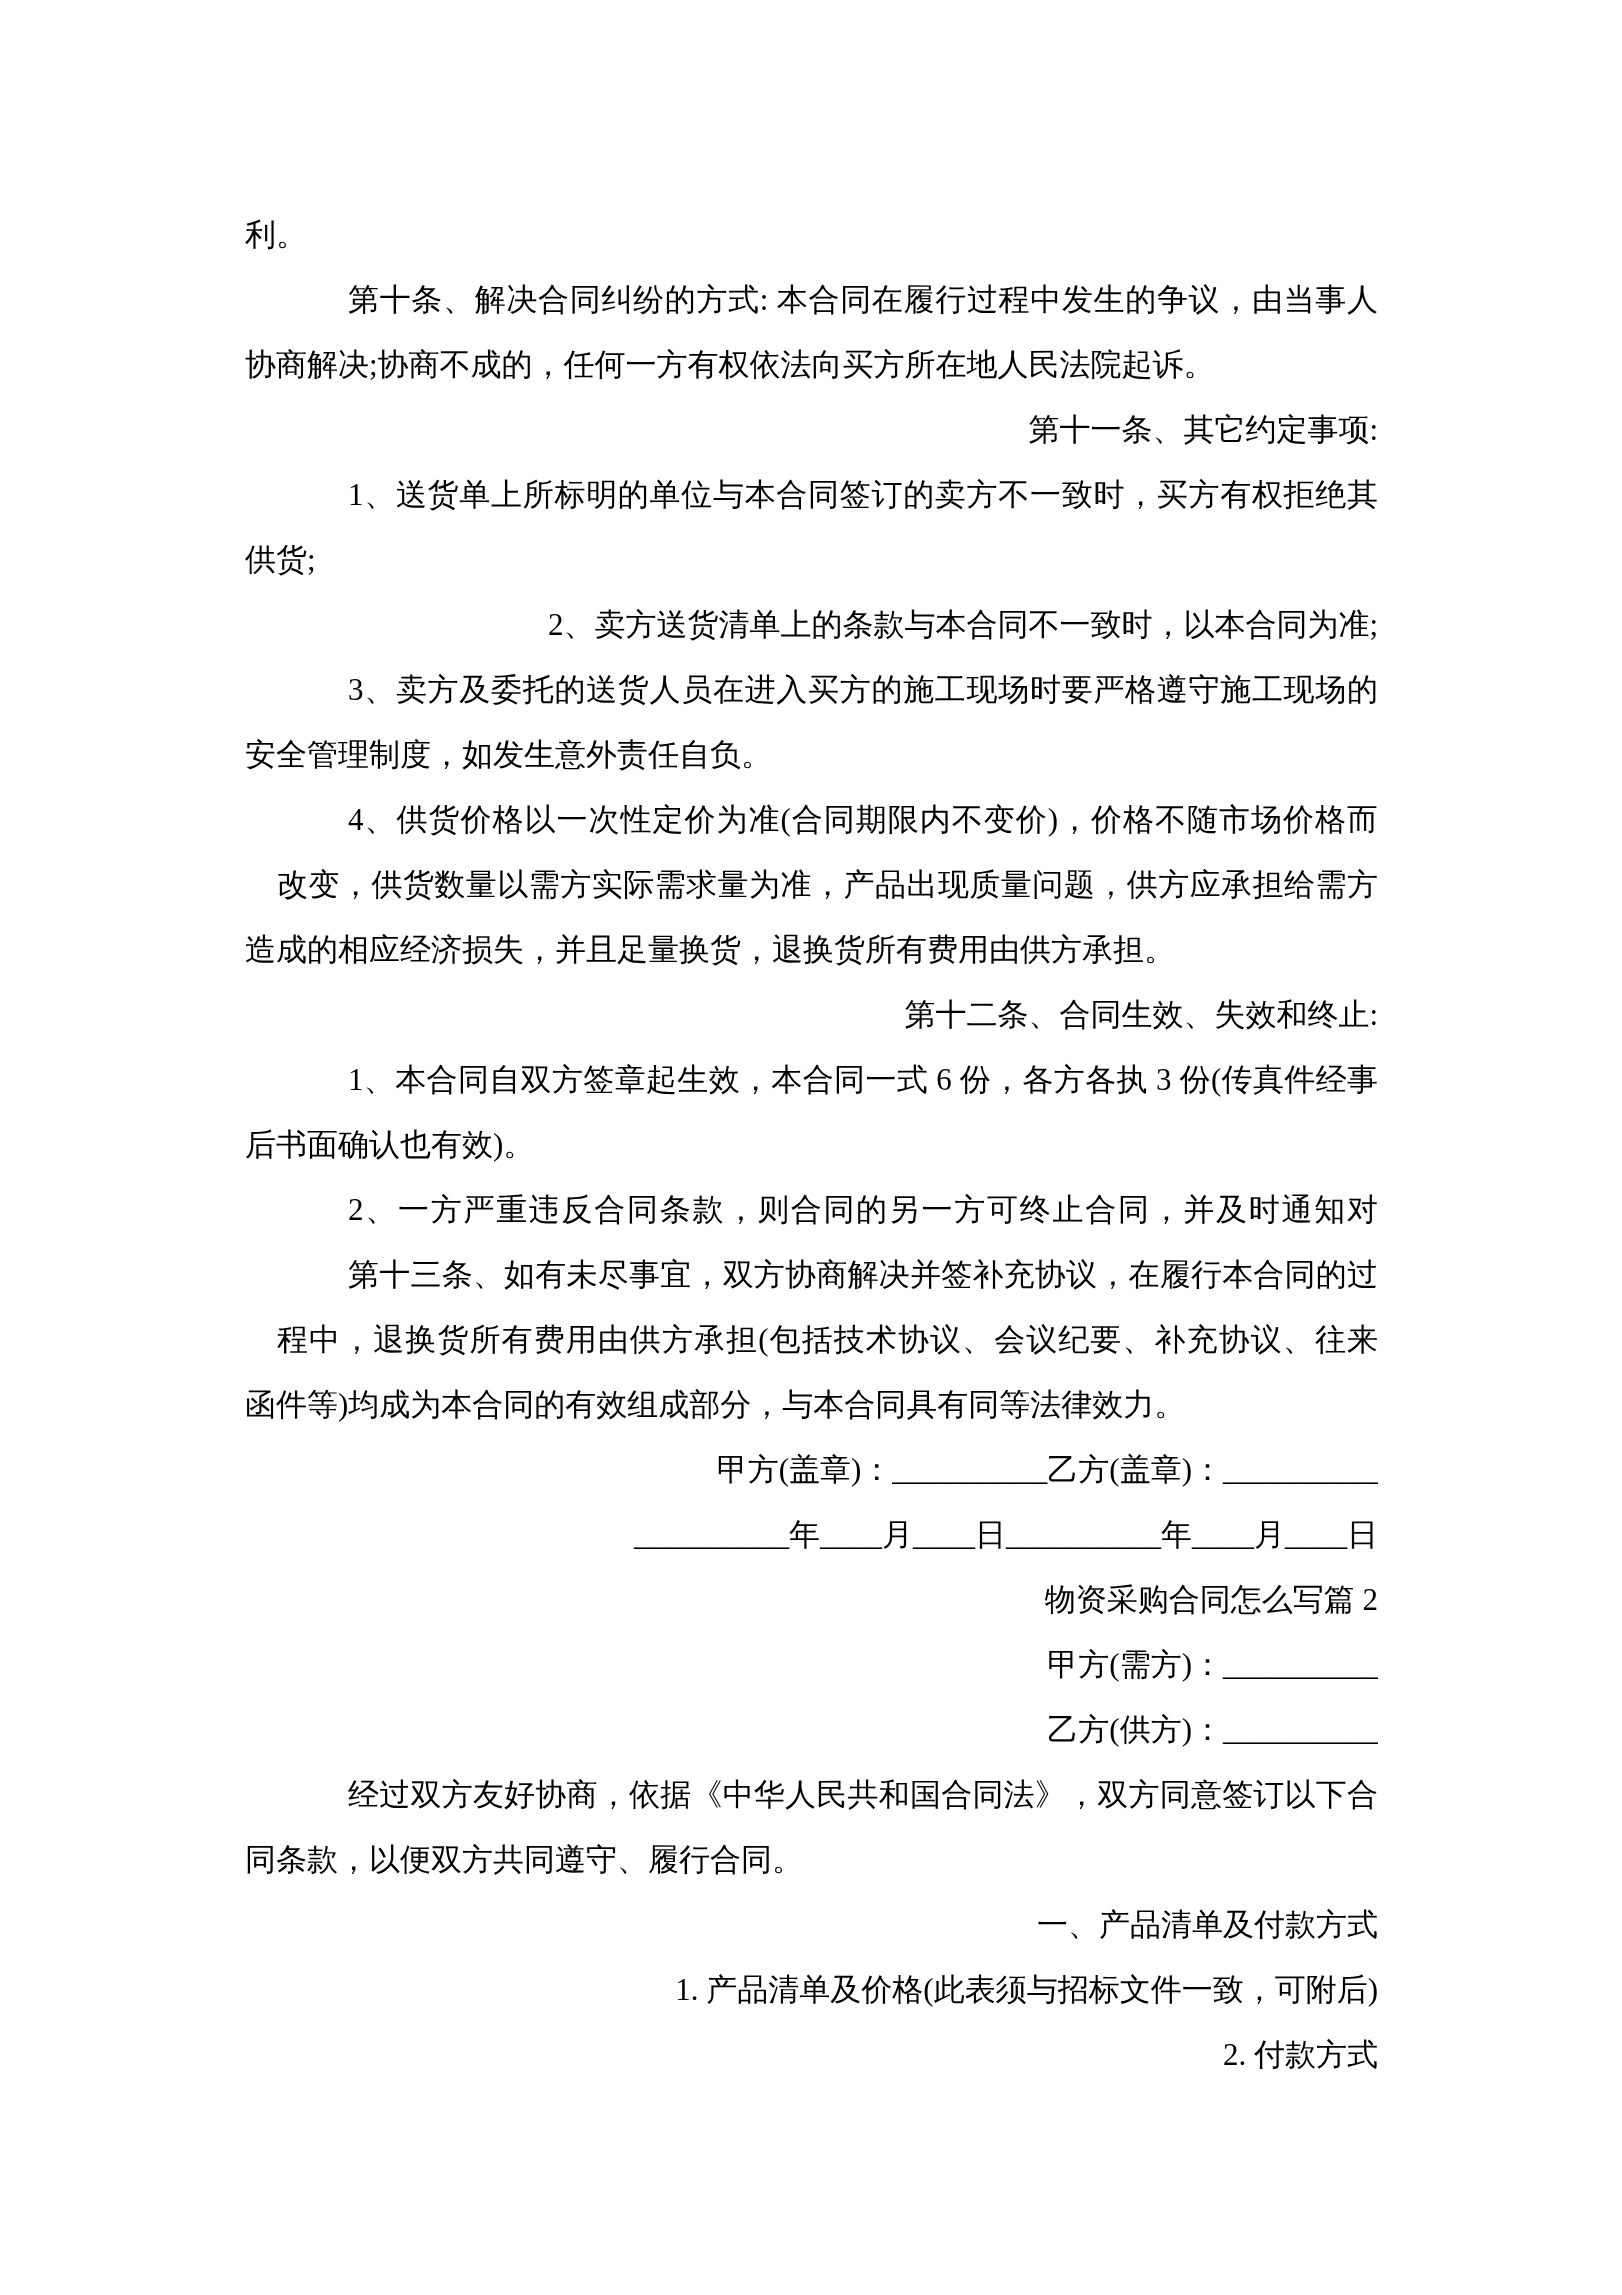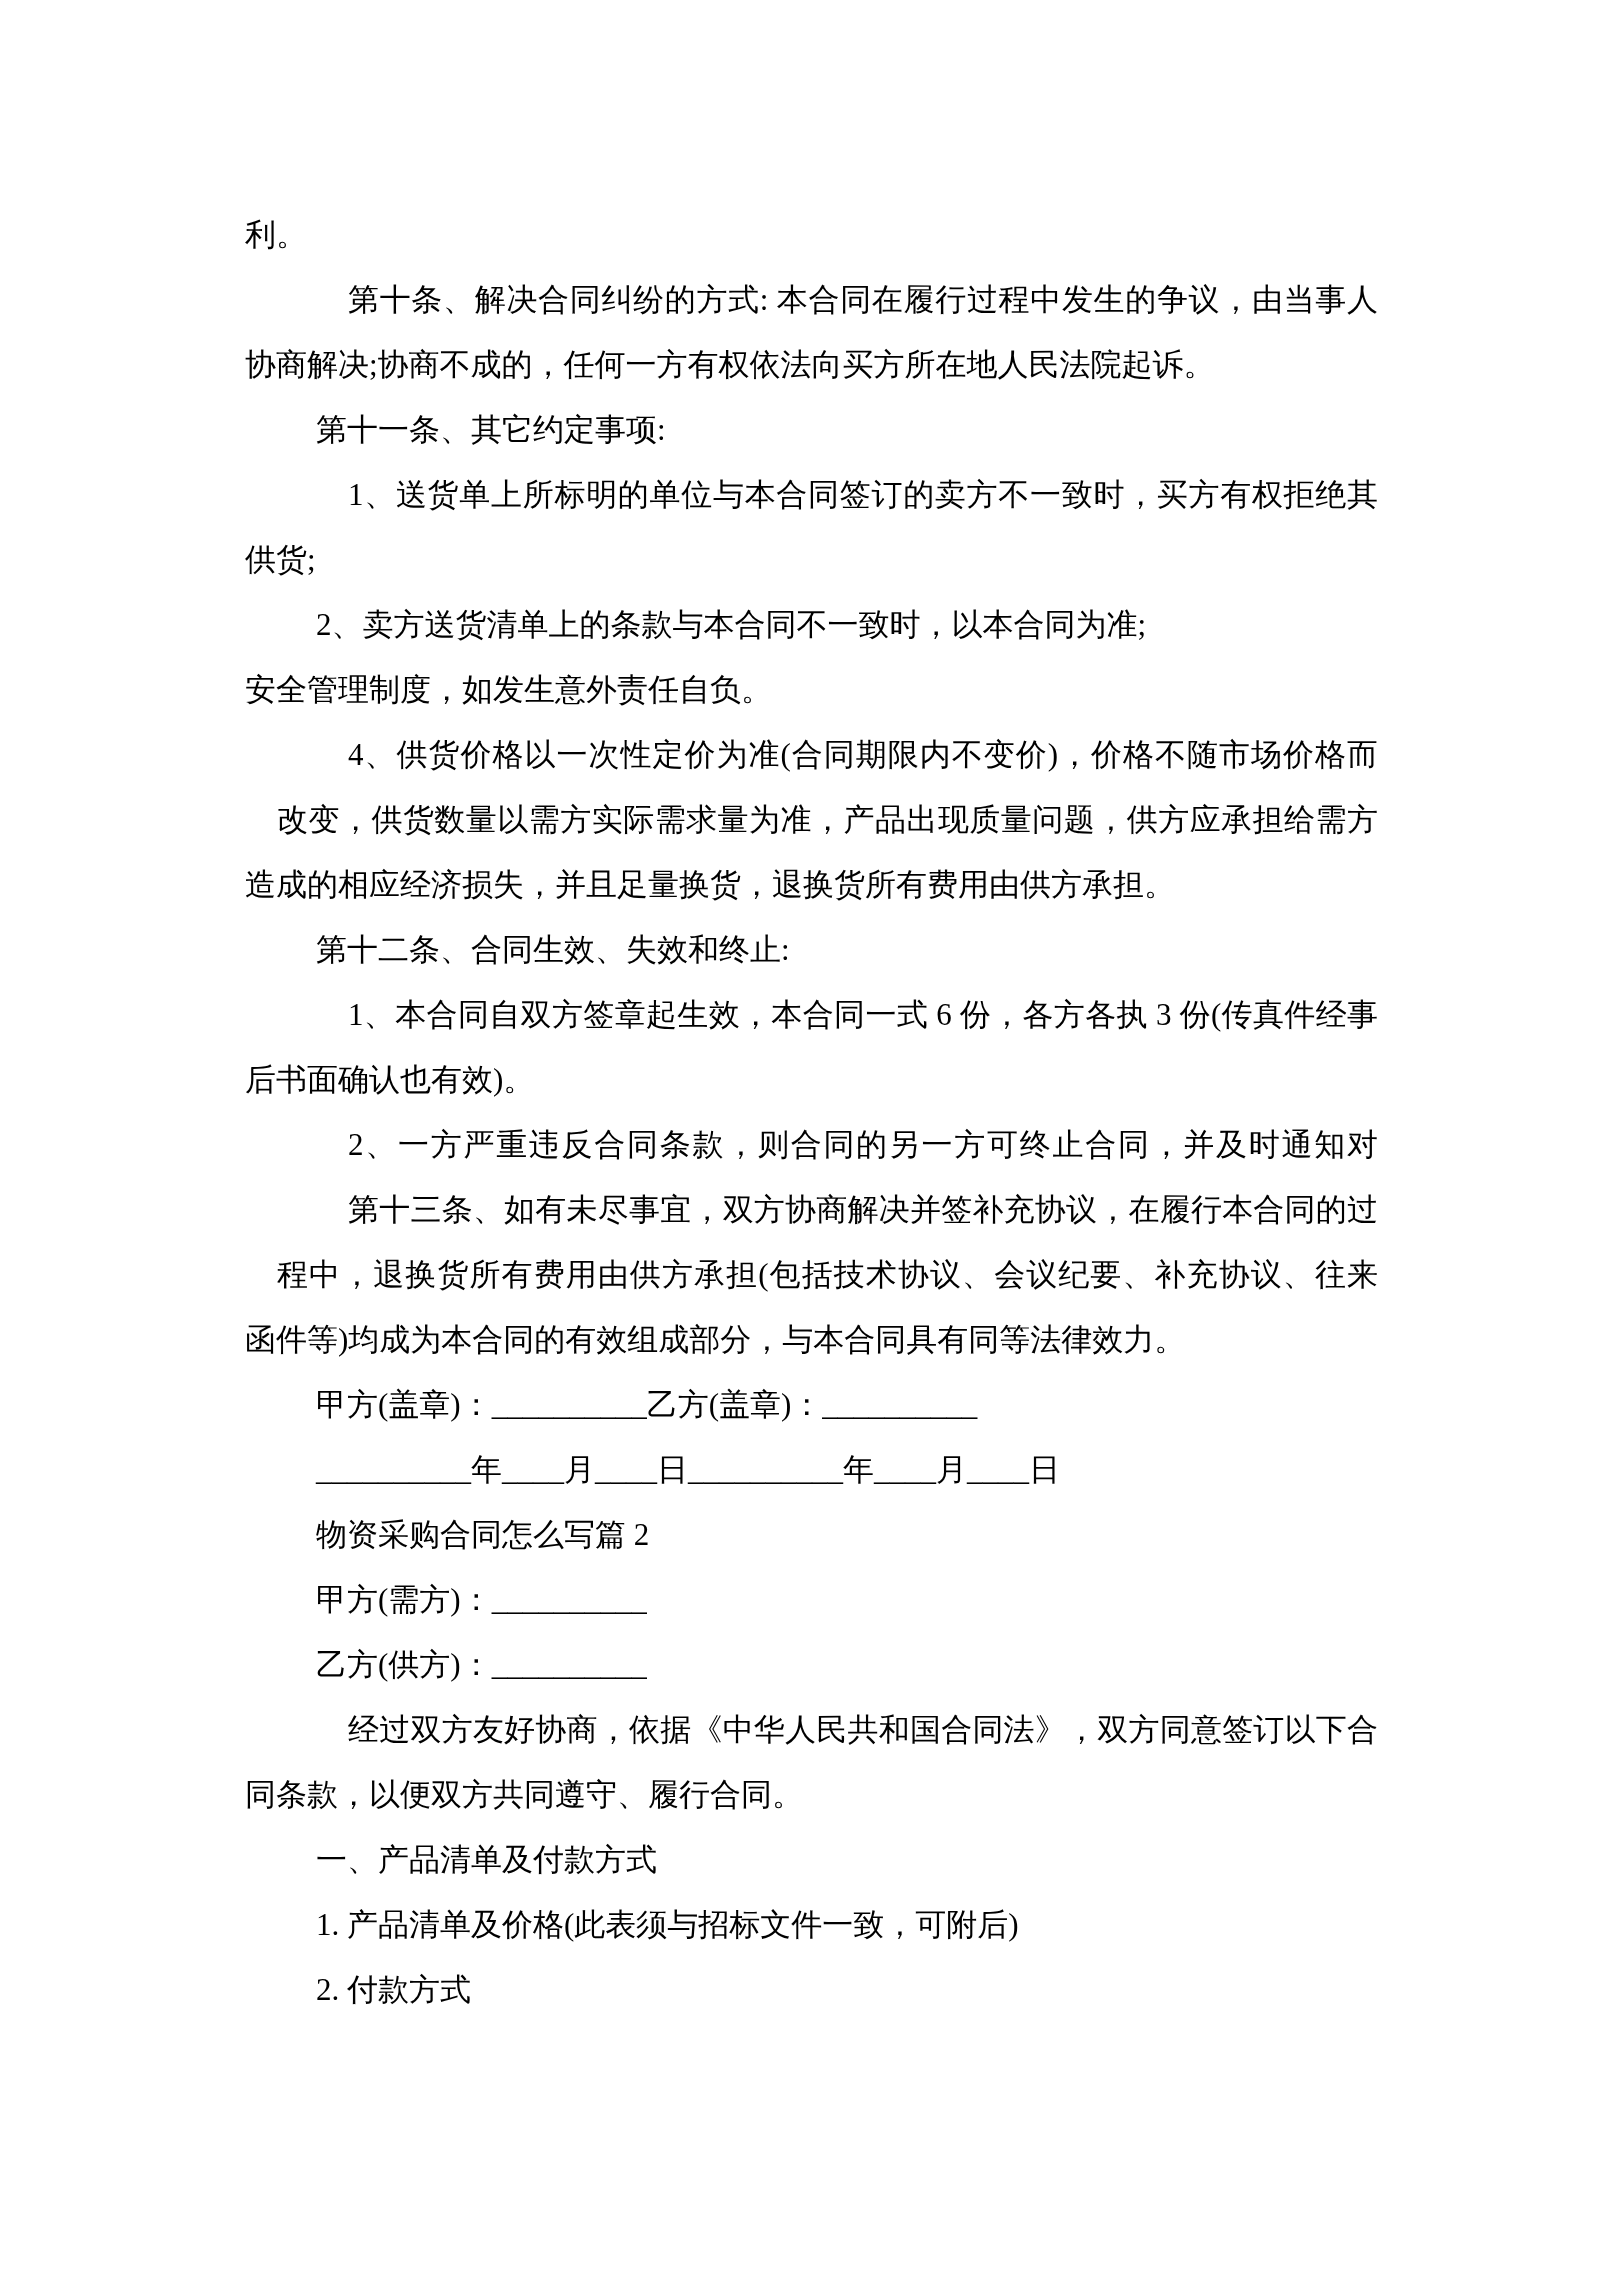--- a/index.html
+++ b/index.html
@@ -24,39 +24,41 @@
     font-size: 31px;
     line-height: 65px;
   }
   .line {
     height: 65px;
     overflow: hidden;
     text-align: left;
   }
   .line.indent {
     padding-left: 71px;
+    text-align: right;
   }
   .line.fill {
     text-align: justify;
     text-align-last: justify;
     margin-left: 32px;
   }
 </style>
 </head>
 <body>
 
 <div class="page">
   <div class="doc">
     <div class="line">利。</div>
     <div class="line indent fill">第十条、解决合同纠纷的方式: 本合同在履行过程中发生的争议，由当事人</div>
     <div class="line">协商解决;协商不成的，任何一方有权依法向买方所在地人民法院起诉。</div>
     <div class="line indent">第十一条、其它约定事项:</div>
     <div class="line indent fill">1、送货单上所标明的单位与本合同签订的卖方不一致时，买方有权拒绝其</div>
     <div class="line">供货;</div>
     <div class="line indent">2、卖方送货清单上的条款与本合同不一致时，以本合同为准;</div>
+    <div class="line indent fill">3、卖方及委托的送货人员在进入买方的施工现场时要严格遵守施工现场的</div>
     <div class="line">安全管理制度，如发生意外责任自负。</div>
     <div class="line indent fill">4、供货价格以一次性定价为准(合同期限内不变价)，价格不随市场价格而</div>
     <div class="line fill">改变，供货数量以需方实际需求量为准，产品出现质量问题，供方应承担给需方</div>
     <div class="line">造成的相应经济损失，并且足量换货，退换货所有费用由供方承担。</div>
     <div class="line indent">第十二条、合同生效、失效和终止:</div>
     <div class="line indent fill">1、本合同自双方签章起生效，本合同一式 6 份，各方各执 3 份(传真件经事</div>
     <div class="line">后书面确认也有效)。</div>
     <div class="line indent fill">2、一方严重违反合同条款，则合同的另一方可终止合同，并及时通知对方。</div>
     <div class="line indent fill">第十三条、如有未尽事宜，双方协商解决并签补充协议，在履行本合同的过</div>
     <div class="line fill">程中，退换货所有费用由供方承担(包括技术协议、会议纪要、补充协议、往来</div>

